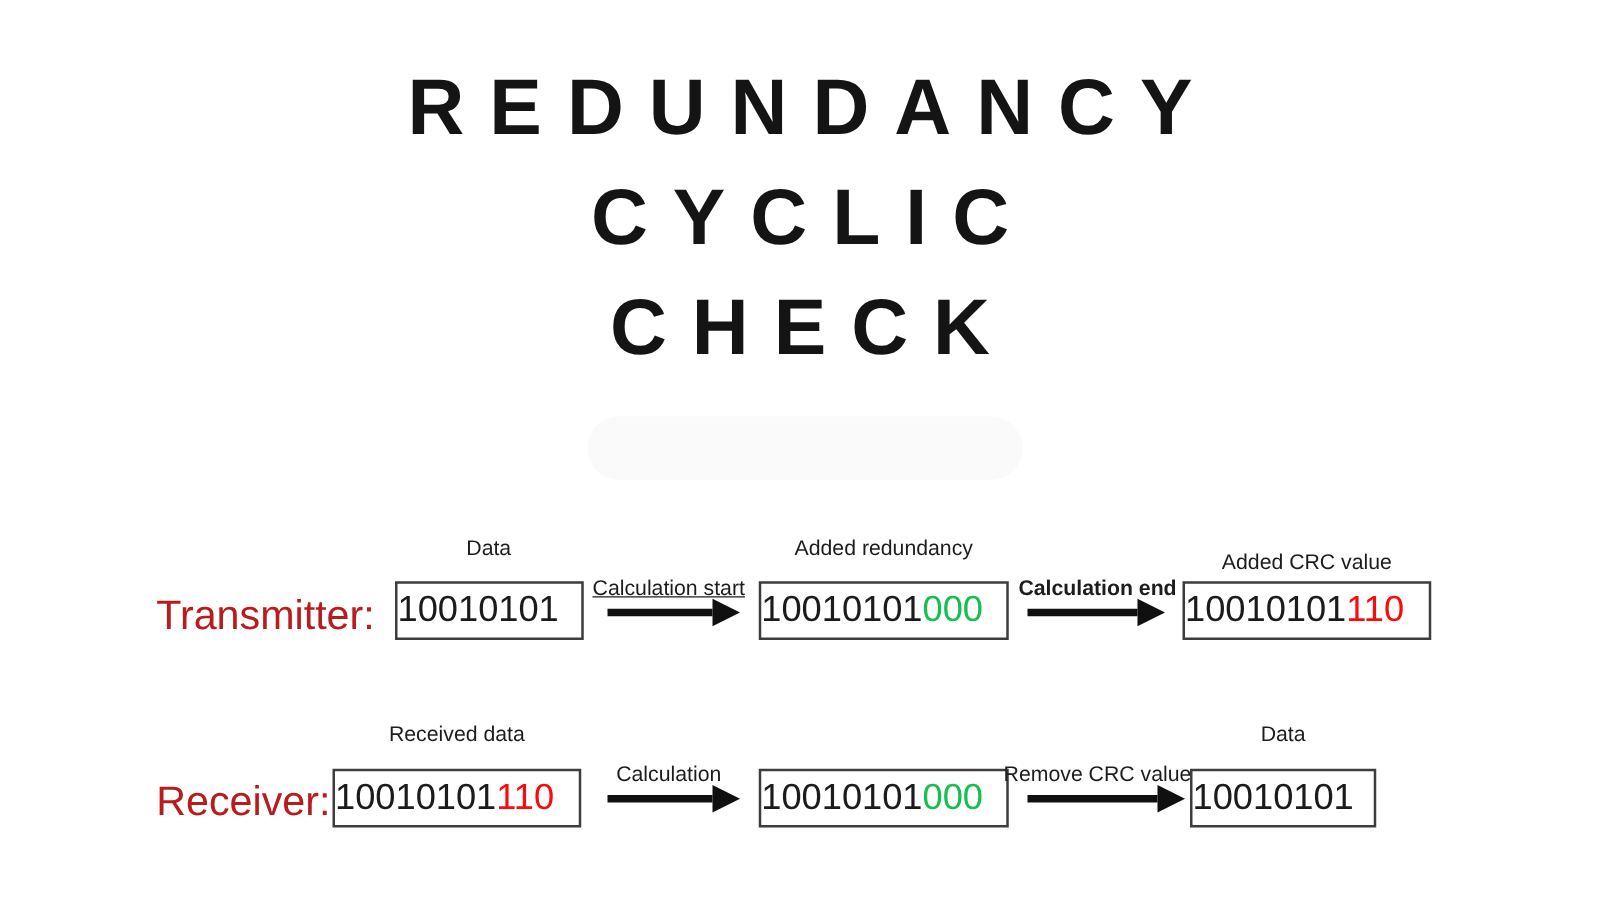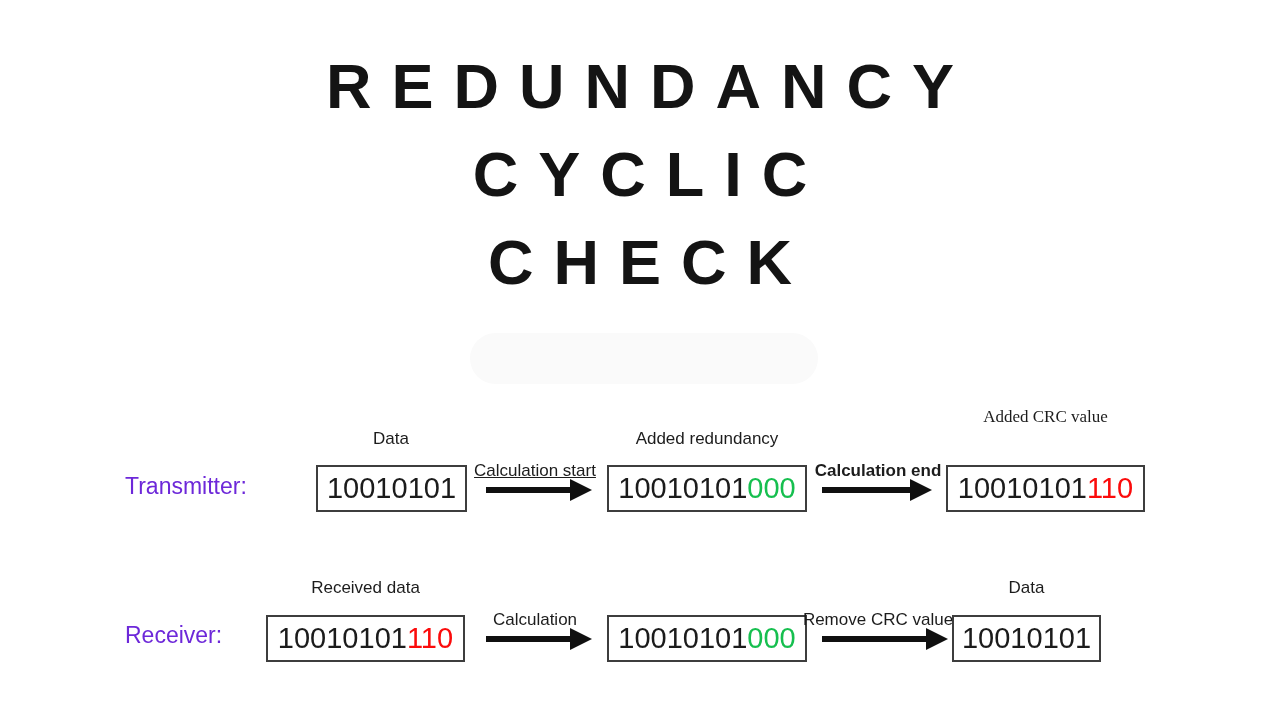--- a/index.html
+++ b/index.html
@@ -34,38 +34,37 @@
     left: 470px; top: 333px;
     width: 348px; height: 51px;
     background: #fafafa;
     border-radius: 26px;
   }
 
   
   .abs { position: absolute; }
 
   .row-label {
-    font-size: 23px;
-    color: #6d28d9;
+    font-size: 33px;
+    color: #b91c1c;
     white-space: nowrap;
   }
 
   .caption {
     font-size: 17px;
     color: #1c1c1c;
     text-align: center;
     white-space: nowrap;
   }
 
   .bit-box {
     border: 2px solid var(--box_border, #3d3d3d);
     background: #ffffff;
     display: flex;
     align-items: center;
-    justify-content: center;
     font-size: 29px;
     color: #1b1b1b;
     white-space: nowrap;
   }
   .bits-suffix[data-color="green"] { color: var(--green, #16bf4f); }
   .bits-suffix[data-color="red"]   { color: var(--red, #fb0b0b); }
 
   .arrow-label {
     font-size: 17px;
     color: #1c1c1c;
@@ -121,21 +120,21 @@
     <span>10010101</span>
       <span class="bits-suffix" data-color="green">000</span>
   </div>
 
   <div class="abs arrow-label" style="left:805px; top:461px; width:146px;font-weight:bold;">Calculation end</div>
   <div class="abs arrow" style="left:822px; top:479px; width:110px;">
     <div class="shaft"></div>
     <div class="head"></div>
   </div>
 
-  <div class="abs caption" style="left:946px; top:407px; width:199px;font-family:Liberation Serif, serif;">Added CRC value</div>
+  <div class="abs caption" style="left:946px; top:440px; width:199px;">Added CRC value</div>
   <div class="abs bit-box" style="left:946px; top:465px; width:199px; height:47px;">
     <span>10010101</span>
       <span class="bits-suffix" data-color="red">110</span>
   </div>
 
   <div class="abs row-label" style="left:125px; top:622px;">Receiver:</div>
 
   <div class="abs caption" style="left:266px; top:578px; width:199px;">Received data</div>
   <div class="abs bit-box" style="left:266px; top:615px; width:199px; height:47px;">
     <span>10010101</span>

